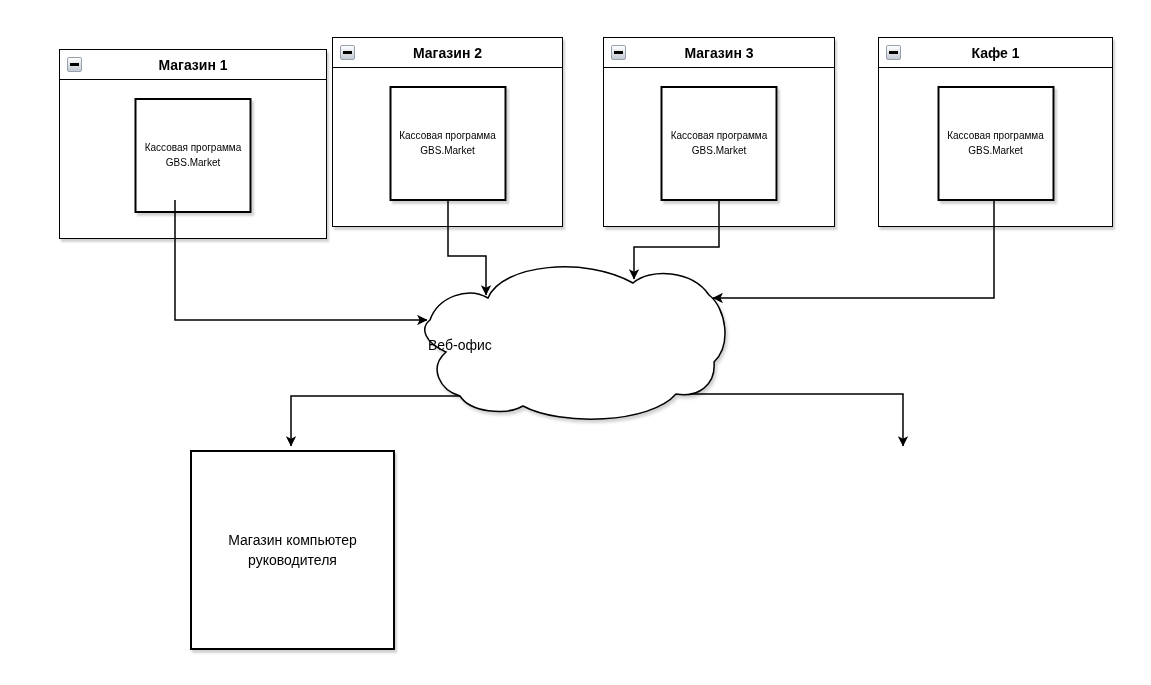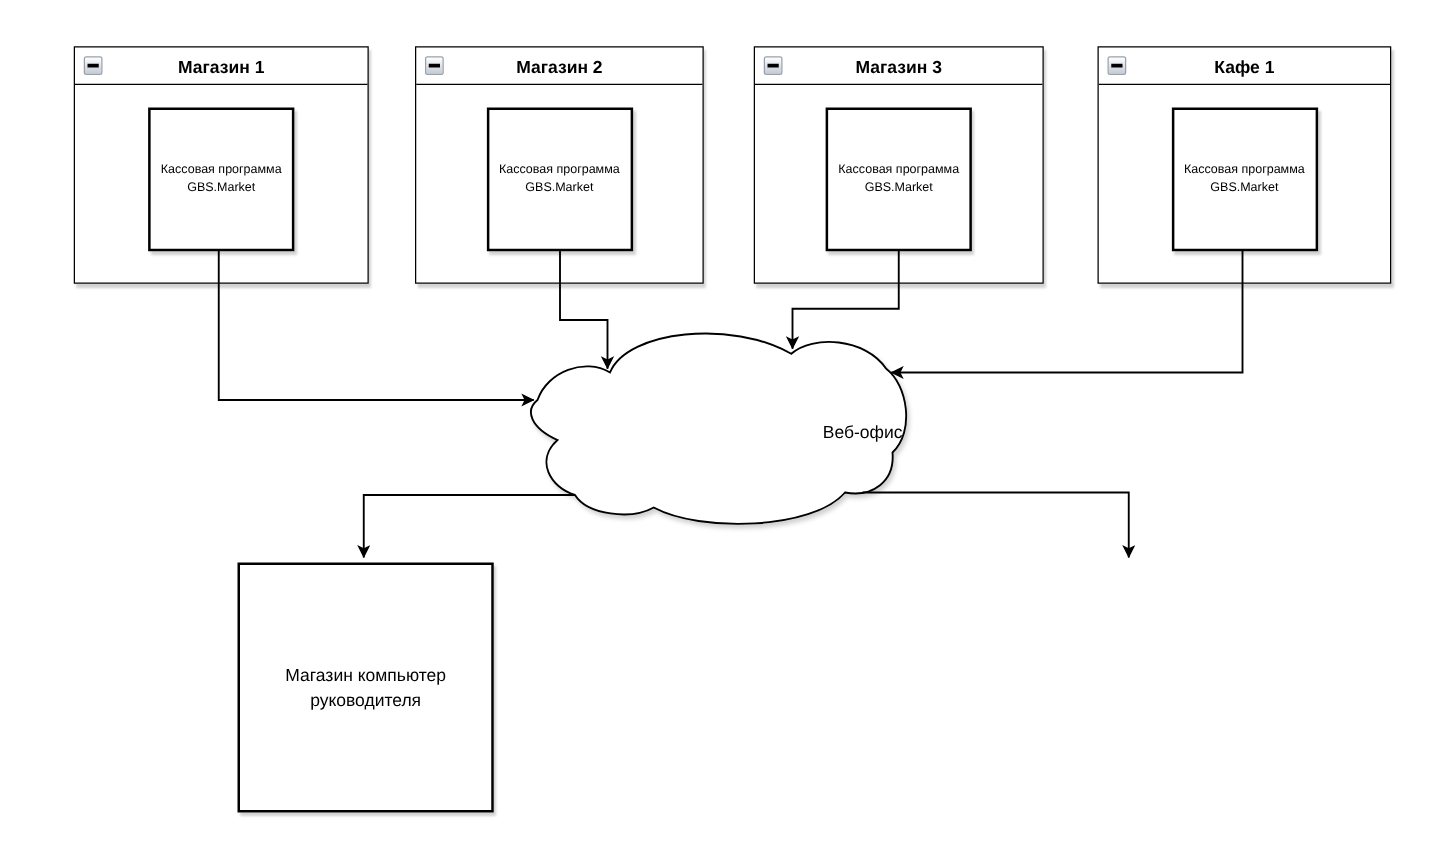--- a/index.html
+++ b/index.html
@@ -17,21 +17,21 @@
   .container {
     position: absolute;
     top: 37px;
     height: 190px;
     background: #ffffff;
     border: 1px solid #000000;
     box-sizing: border-box;
     box-shadow: 2px 3px 2px rgba(0,0,0,0.18);
     z-index: 1;
   }
-  .pos-c1 { left: 59px;  width: 236px; }
+  .pos-c1 { left: 59px;  width: 268px; margin-top: 12px; }
   .pos-c2 { left: 332px; width: 231px; }
   .pos-c3 { left: 603px; width: 232px; }
   .pos-c4 { left: 878px; width: 235px; }
 
   .titlebar {
     position: relative;
     height: 30px;
     border-bottom: 1px solid #000000;
     box-sizing: border-box;
     display: flex;
@@ -122,21 +122,21 @@
     fill: #ffffff;
     stroke: #000000;
     stroke-width: 1.5;
     filter: drop-shadow(2px 3px 1.5px rgba(0,0,0,0.18));
   }
   .cloud-label {
     position: absolute;
     left: 428px;
     top: 337px;
     width: 294px;
-    text-align: right;
+    text-align: left;
     font-size: 14px;
     z-index: 3;
   }
 </style>
 </head>
 <body>
 
 <div class="canvas">
 
   <div class="container pos-c1">

